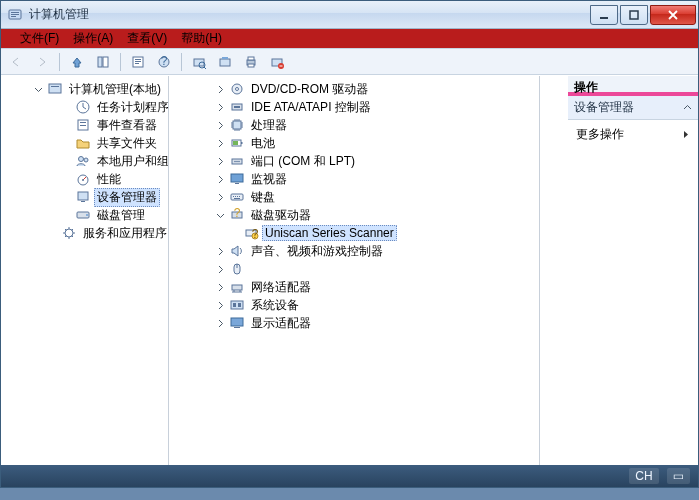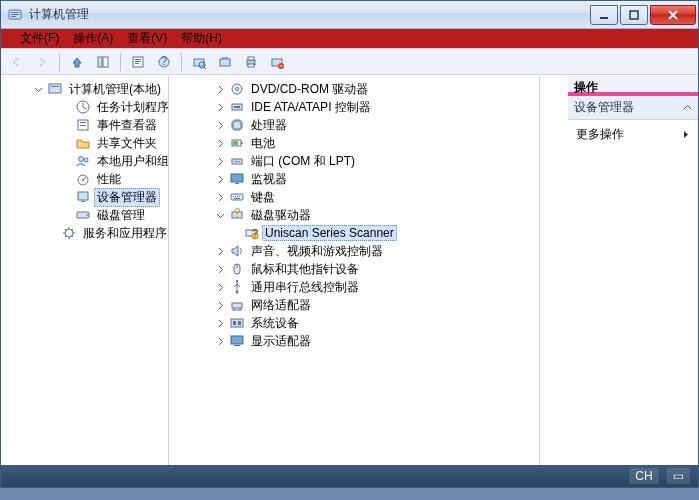--- a/index.html
+++ b/index.html
@@ -473,38 +473,20 @@
                     <svg width="9" height="9">
                       <path d="M3 1 L6.5 4.5 L3 8" stroke="#4a5968" fill="none"></path>
                     </svg>
                   </span>
                   <span class="ticon">
                     <svg width="16" height="16" viewBox="0 0 16 16">
                       <rect x="5" y="3" width="6" height="10" rx="3" fill="#e8eef6" stroke="#5b759a"></rect>
                       <path d="M8 3 V7" stroke="#5b759a"></path>
                     </svg>
                   </span>
-                  <span class="label">鼠标和其他指针设备</span>
-                </div>
-              </li>
-              <li>
-                <div class="row">
-                  <span class="expander">
-                    <svg width="9" height="9">
-                      <path d="M3 1 L6.5 4.5 L3 8" stroke="#4a5968" fill="none"></path>
-                    </svg>
-                  </span>
-                  <span class="ticon">
-                    <svg width="16" height="16" viewBox="0 0 16 16">
-                      <path d="M8 2 V13 M8 5 L5 8 M8 5 L11 8" stroke="#5b759a" fill="none"></path>
-                      <circle cx="8" cy="13" r="1.5" fill="#5b759a"></circle>
-                      <rect x="7" y="1" width="2" height="2" fill="#5b759a"></rect>
-                    </svg>
-                  </span>
-                  <span class="label">通用串行总线控制器</span>
                 </div>
               </li>
               <li>
                 <div class="row">
                   <span class="expander">
                     <svg width="9" height="9">
                       <path d="M3 1 L6.5 4.5 L3 8" stroke="#4a5968" fill="none"></path>
                     </svg>
                   </span>
                   <span class="ticon">

